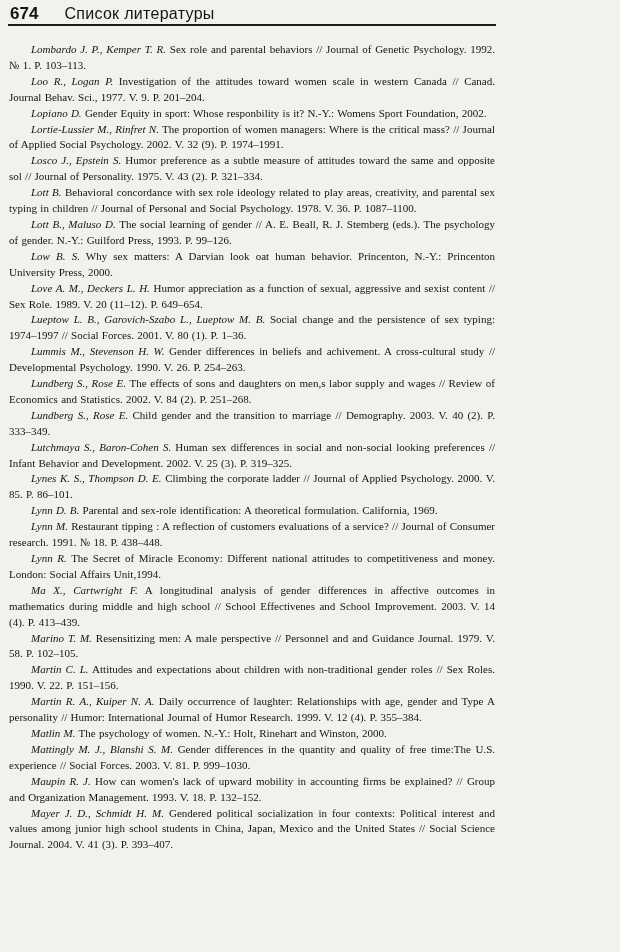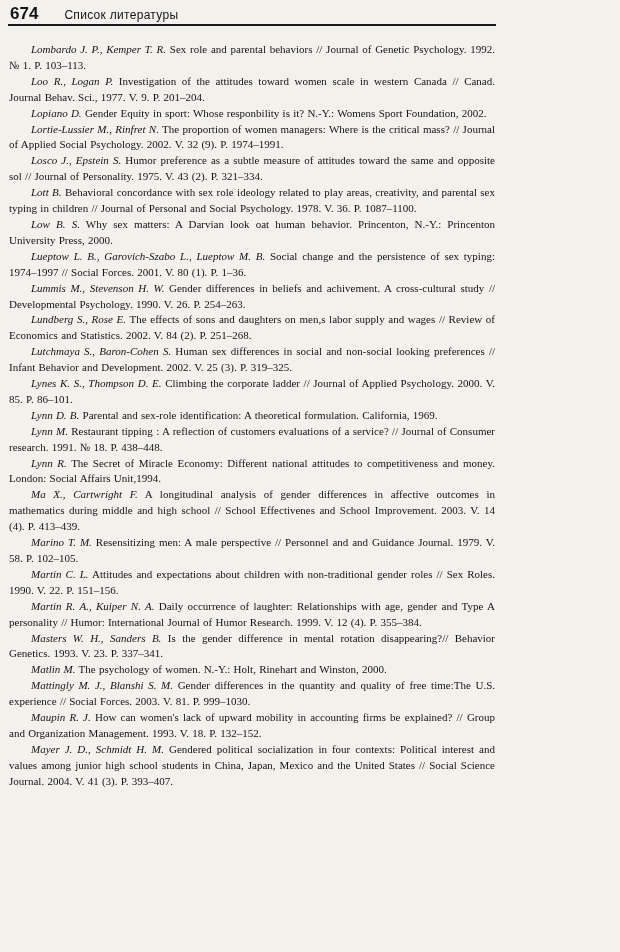--- a/index.html
+++ b/index.html
@@ -29,21 +29,21 @@
     margin-bottom: 16px;
   }
   .page-number {
     font-family: "Liberation Sans", sans-serif;
     font-weight: 700;
     font-size: 17px;
     line-height: 1;
   }
   .header-title {
     font-family: "Liberation Sans", sans-serif;
-    font-size: 12px;
+    font-size: 16px;
     letter-spacing: 0.3px;
     line-height: 1;
   }
   .entries {
     padding: 0 1px;
   }
   .entry {
     margin: 0;
     text-indent: 22px;
     text-align: justify;
@@ -63,32 +63,34 @@
     <span class="page-number">674</span>
     <span class="header-title">Список литературы</span>
   </header>
   <main class="entries" id="entries">
       <p class="entry"><i>Lombardo J. P., Kemper T. R.</i><span> Sex role and parental behaviors // Journal of Genetic Psychology. 1992. № 1. P. 103–113.</span></p>
       <p class="entry"><i>Loo R., Logan P.</i><span> Investigation of the attitudes toward women scale in western Canada // Canad. Journal Behav. Sci., 1977. V. 9. P. 201–204.</span></p>
       <p class="entry"><i>Lopiano D.</i><span> Gender Equity in sport: Whose responbility is it? N.-Y.: Womens Sport Foundation, 2002.</span></p>
       <p class="entry"><i>Lortie-Lussier M., Rinfret N.</i><span> The proportion of women managers: Where is the critical mass? // Journal of Applied Social Psychology. 2002. V. 32 (9). P. 1974–1991.</span></p>
       <p class="entry"><i>Losco J., Epstein S.</i><span> Humor preference as a subtle measure of attitudes toward the same and opposite sol // Journal of Personality. 1975. V. 43 (2). P. 321–334.</span></p>
       <p class="entry"><i>Lott B.</i><span> Behavioral concordance with sex role ideology related to play areas, creativity, and parental sex typing in children // Journal of Personal and Social Psychology. 1978. V. 36. P. 1087–1100.</span></p>
+      <p class="entry"><i>Lott B., Maluso D.</i><span> The social learning of gender // A. E. Beall, R. J. Stemberg (eds.). The psychology of gender. N.-Y.: Guilford Press, 1993. P. 99–126.</span></p>
       <p class="entry"><i>Low B. S.</i><span> Why sex matters: A Darvian look oat human behavior. Princenton, N.-Y.: Princenton University Press, 2000.</span></p>
+      <p class="entry"><i>Love A. M., Deckers L. H.</i><span> Humor appreciation as a function of sexual, aggressive and sexist content // Sex Role. 1989. V. 20 (11–12). P. 649–654.</span></p>
       <p class="entry"><i>Lueptow L. B., Garovich-Szabo L., Lueptow M. B.</i><span> Social change and the persistence of sex typing: 1974–1997 // Social Forces. 2001. V. 80 (1). P. 1–36.</span></p>
       <p class="entry"><i>Lummis M., Stevenson H. W.</i><span> Gender differences in beliefs and achivement. A cross-cultural study // Developmental Psychology. 1990. V. 26. P. 254–263.</span></p>
       <p class="entry"><i>Lundberg S., Rose E.</i><span> The effects of sons and daughters on men,s labor supply and wages // Review of Economics and Statistics. 2002. V. 84 (2). P. 251–268.</span></p>
+      <p class="entry"><i>Lundberg S., Rose E.</i><span> Child gender and the transition to marriage // Demography. 2003. V. 40 (2). P. 333–349.</span></p>
       <p class="entry"><i>Lutchmaya S., Baron-Cohen S.</i><span> Human sex differences in social and non-social looking preferences // Infant Behavior and Development. 2002. V. 25 (3). P. 319–325.</span></p>
       <p class="entry"><i>Lynes K. S., Thompson D. E.</i><span> Climbing the corporate ladder // Journal of Applied Psychology. 2000. V. 85. P. 86–101.</span></p>
       <p class="entry"><i>Lynn D. B.</i><span> Parental and sex-role identification: A theoretical formulation. California, 1969.</span></p>
       <p class="entry"><i>Lynn M.</i><span> Restaurant tipping : A reflection of customers evaluations of a service? // Journal of Consumer research. 1991. № 18. P. 438–448.</span></p>
       <p class="entry"><i>Lynn R.</i><span> The Secret of Miracle Economy: Different national attitudes to competitiveness and money. London: Social Affairs Unit,1994.</span></p>
       <p class="entry"><i>Ma X., Cartwright F.</i><span> A longitudinal analysis of gender differences in affective outcomes in mathematics during middle and high school // School Effectivenes and School Improvement. 2003. V. 14 (4). P. 413–439.</span></p>
       <p class="entry"><i>Marino T. M.</i><span> Resensitizing men: A male perspective // Personnel and and Guidance Journal. 1979. V. 58. P. 102–105.</span></p>
       <p class="entry"><i>Martin C. L.</i><span> Attitudes and expectations about children with non-traditional gender roles // Sex Roles. 1990. V. 22. P. 151–156.</span></p>
       <p class="entry"><i>Martin R. A., Kuiper N. A.</i><span> Daily occurrence of laughter: Relationships with age, gender and Type A personality // Humor: International Journal of Humor Research. 1999. V. 12 (4). P. 355–384.</span></p>
-      <p class="entry"><i>Masters W. H., Sanders B.</i><span> Is the gender difference in mental rotation disappearing?// Behavior Genetics. 1993. V. 23. P. 337–341.</span></p>
       <p class="entry"><i>Matlin M.</i><span> The psychology of women. N.-Y.: Holt, Rinehart and Winston, 2000.</span></p>
       <p class="entry"><i>Mattingly M. J., Blanshi S. M.</i><span> Gender differences in the quantity and quality of free time:The U.S. experience // Social Forces. 2003. V. 81. P. 999–1030.</span></p>
       <p class="entry"><i>Maupin R. J.</i><span> How can women's lack of upward mobility in accounting firms be explained? // Group and Organization Management. 1993. V. 18. P. 132–152.</span></p>
       <p class="entry"><i>Mayer J. D., Schmidt H. M.</i><span> Gendered political socialization in four contexts: Political interest and values among junior high school students in China, Japan, Mexico and the United States // Social Science Journal. 2004. V. 41 (3). P. 393–407.</span></p>
     </main>
 </div>
 
 </body></html>

